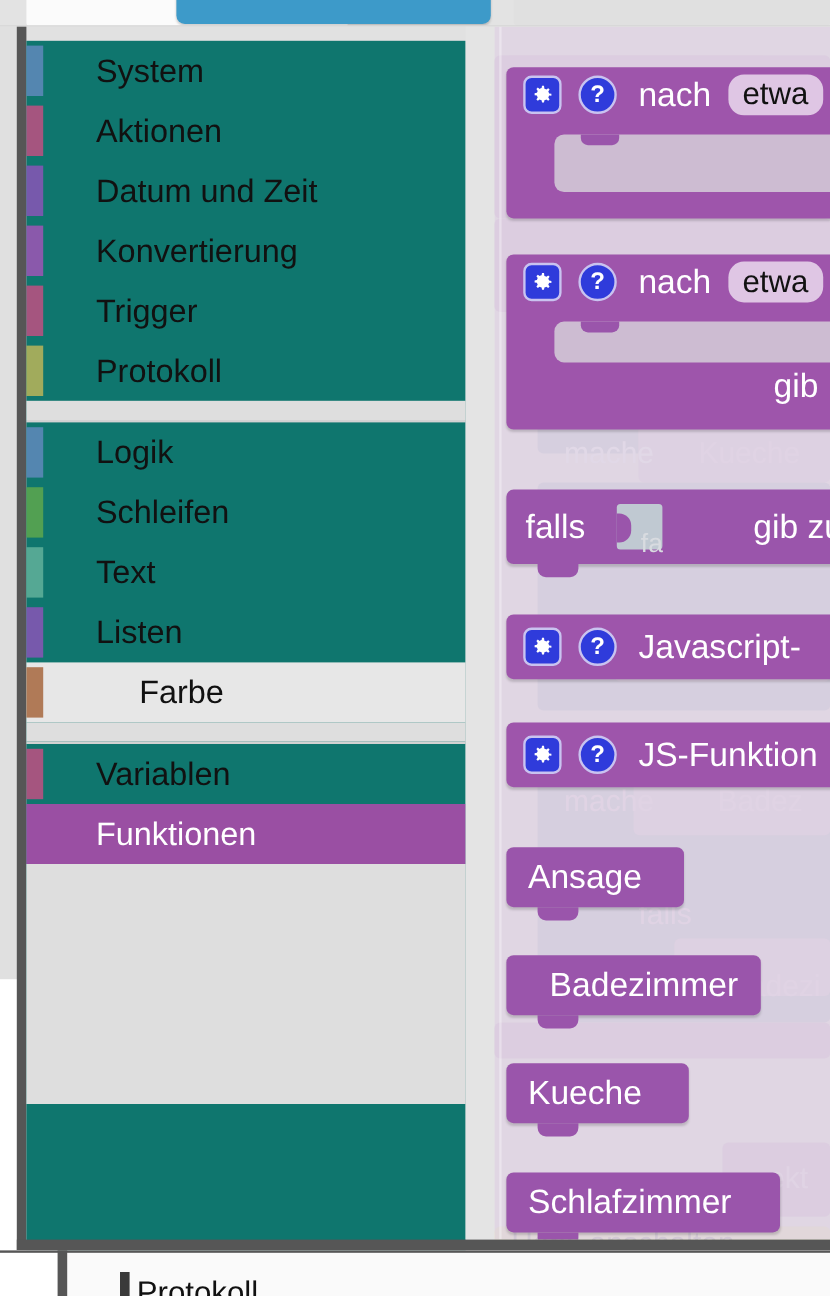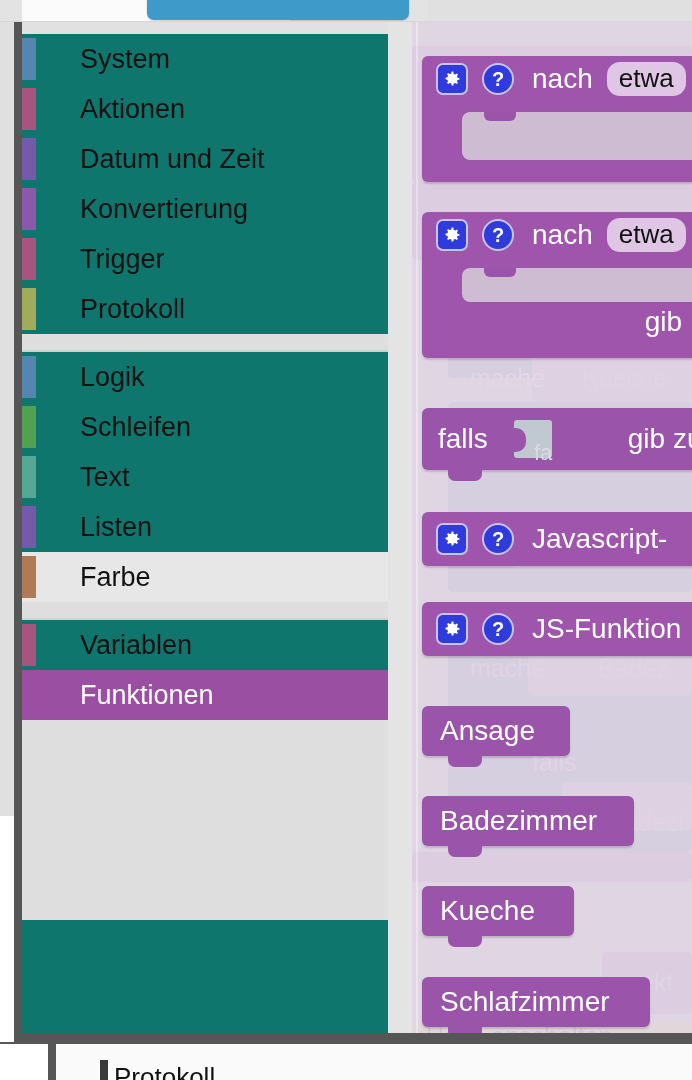--- a/index.html
+++ b/index.html
@@ -78,21 +78,21 @@
     position: absolute; left: 0; top: 4px;
     width: 14px; height: 42px;
   }
   .tree-row .tlabel {
     margin-left: 58px;
     font-size: 27px;
     color: #111;
     line-height: 1;
     white-space: nowrap;
   }
-  .tree-row.hover { background: #e7e7e7; }
+  .tree-row.hover { background: #e7e7e7; padding-left: 36px; }
   .tree-row.selected { background: #9a4fa3; }
   .tree-row.selected .tlabel { color: #ffffff; }
   .tree-gap { height: 16px; background: #dedede; }
   .tree-divider {
     height: 2px; background: #d2d2d2; margin: 0 0 0 0;
   }
   .tree-tail { background: #dedede; }
 
   
   .toolbox-gap {
@@ -412,21 +412,21 @@
       </div>
 
       <div class="fb" style="left:10px;top:684px;width:148px;height:50px;">
         <div class="fb-row" style="height:50px;padding-left:18px;">
           <span class="fb-text" style="margin-left:0;">Ansage</span>
         </div>
         <div class="bump-bottom" style="left:26px;top:50px;"></div>
       </div>
 
       <div class="fb" style="left:10px;top:774px;width:212px;height:50px;">
-        <div class="fb-row" style="height:50px;padding-left:18px;">
+        <div class="fb-row" style="height:50px;padding-left:36px;">
           <span class="fb-text" style="margin-left:0;">Badezimmer</span>
         </div>
         <div class="bump-bottom" style="left:26px;top:50px;"></div>
       </div>
 
       <div class="fb" style="left:10px;top:864px;width:152px;height:50px;">
         <div class="fb-row" style="height:50px;padding-left:18px;">
           <span class="fb-text" style="margin-left:0;">Kueche</span>
         </div>
         <div class="bump-bottom" style="left:26px;top:50px;"></div>

